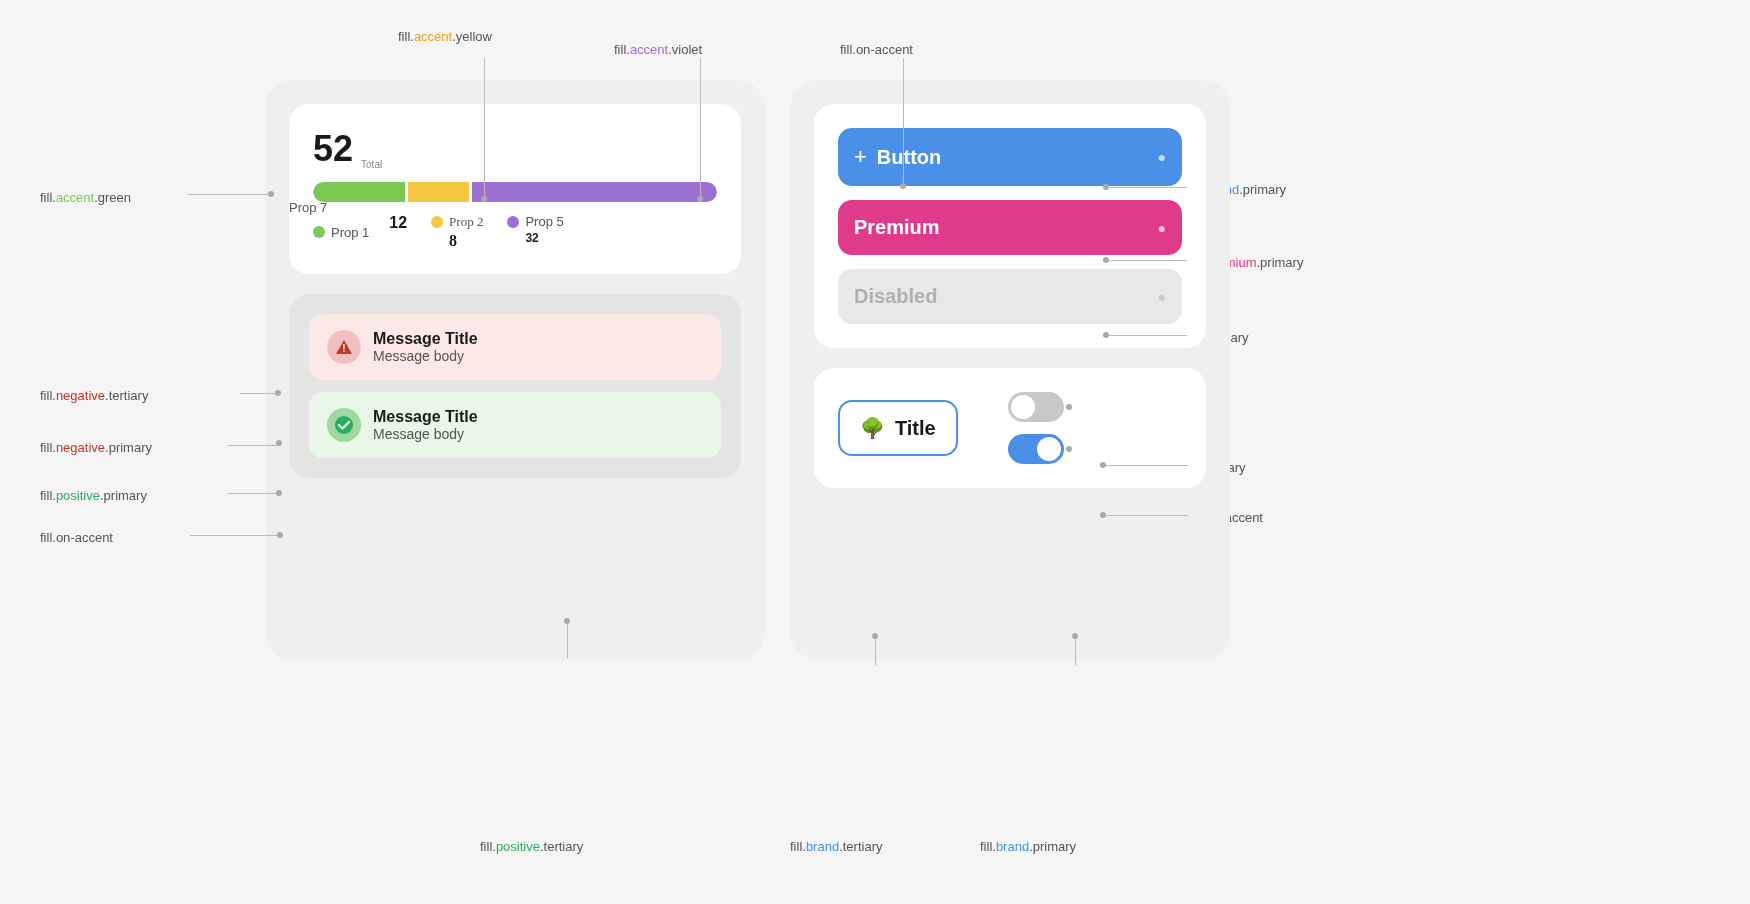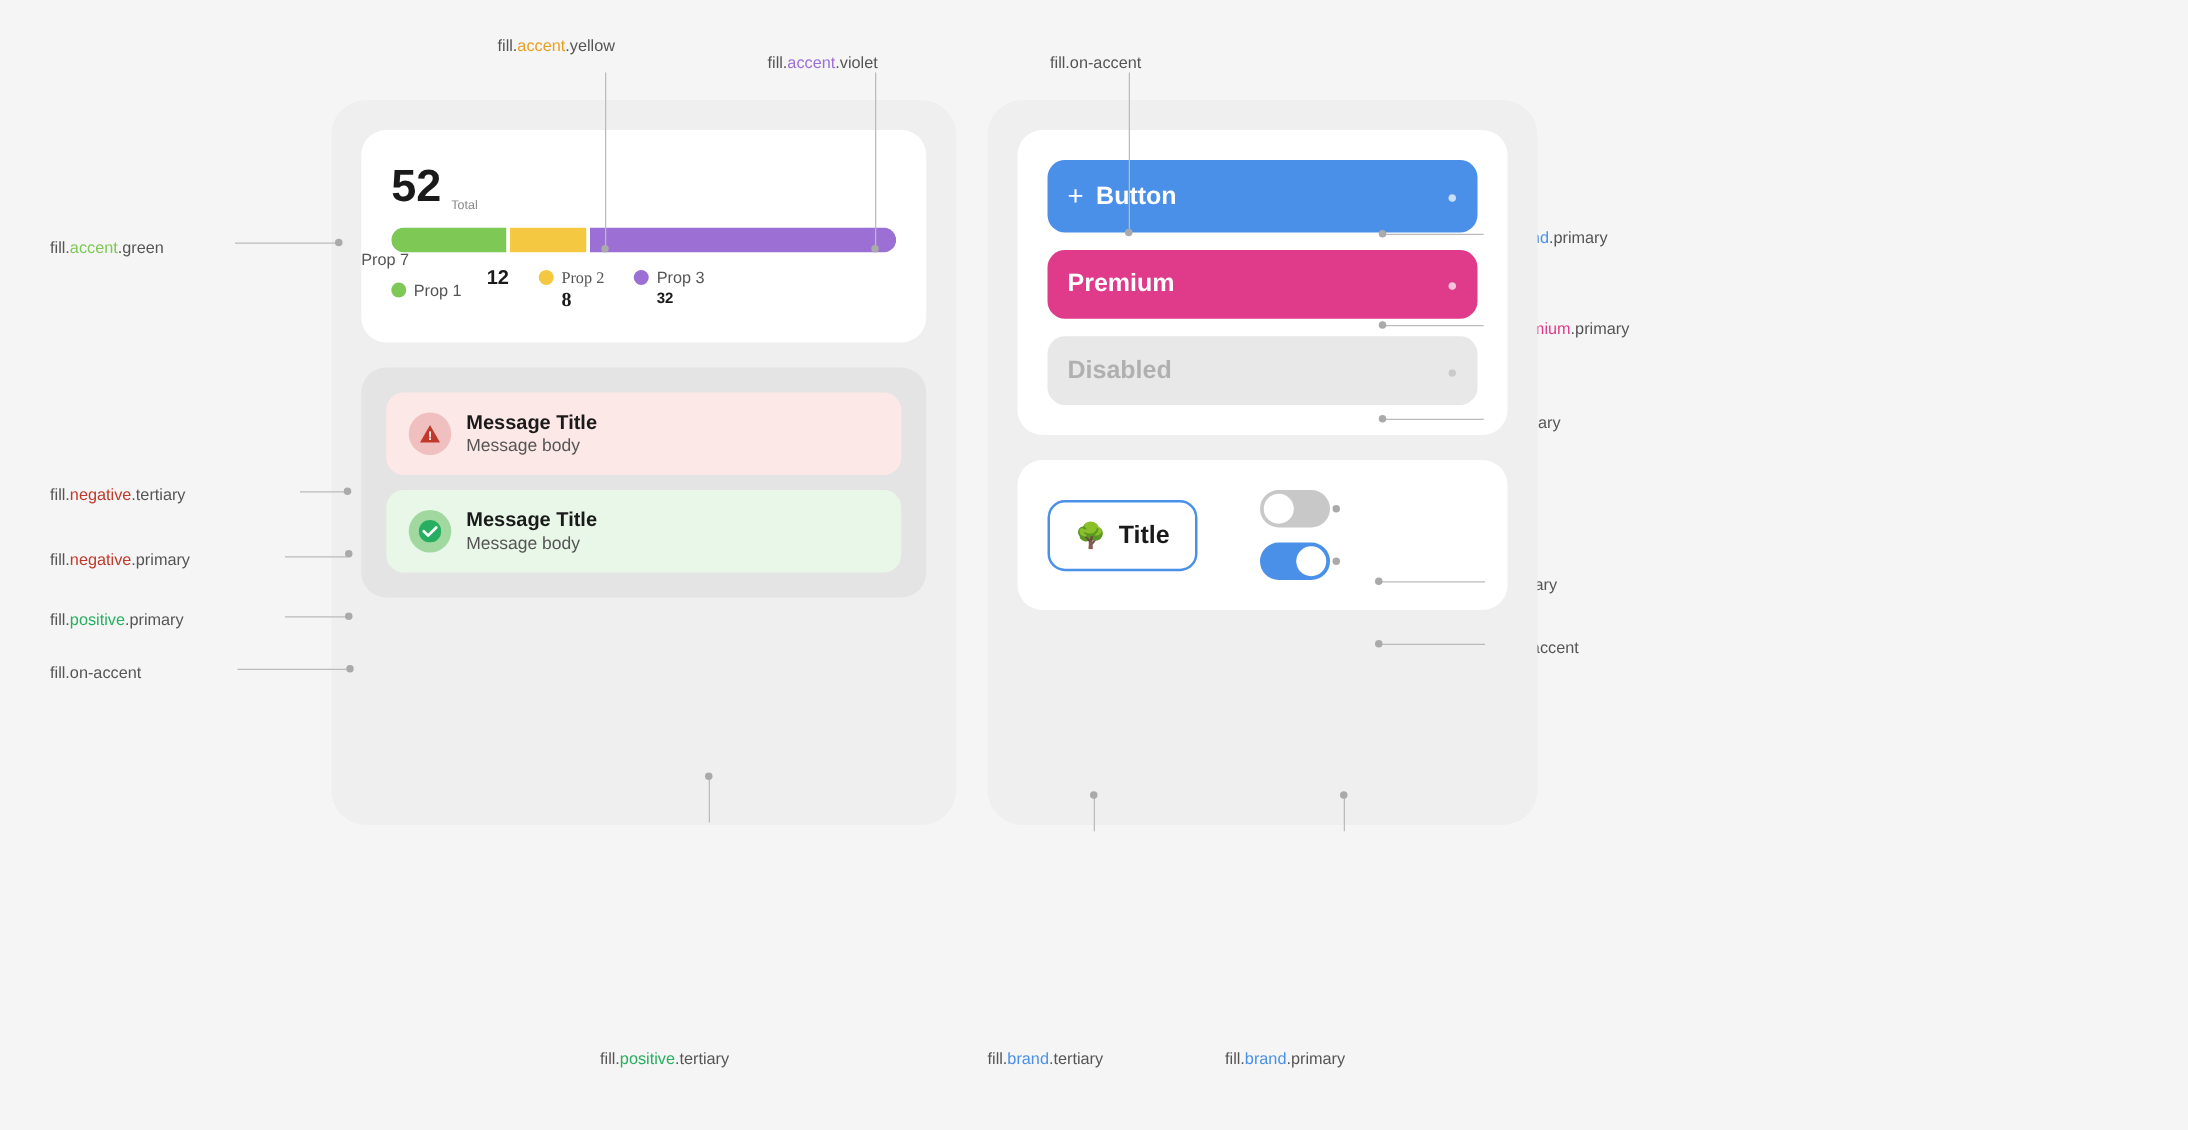--- a/index.html
+++ b/index.html
@@ -121,21 +121,21 @@
         <div style="display:flex; flex-direction:column; gap:2px;font-family:Liberation Serif, serif;">
           <div style="display:flex; align-items:center; gap:6px; font-size:13px; color:#555;">
             <div style="width:12px; height:12px; border-radius:50%; background:#f5c842;"></div>
             <span data-bind="chart.prop2_label">Prop 2</span>
           </div>
           <span style="font-size:16px; font-weight:700; color:#1a1a1a; padding-left:18px;" data-bind="chart.prop2_value">8</span>
         </div>
         <div style="display:flex; flex-direction:column; gap:2px;">
           <div style="display:flex; align-items:center; gap:6px; font-size:13px; color:#555;">
             <div style="width:12px; height:12px; border-radius:50%; background:#9b6fd4;"></div>
-            <span data-bind="chart.prop3_label">Prop 3</span>
+            <span data-bind="chart.prop3_label">Prop 5</span>
           </div>
           <span style="font-size:12px; font-weight:700; color:#1a1a1a; padding-left:18px;" data-bind="chart.prop3_value">32</span>
         </div>
       </div>
     </div>
 
     <div style="position:absolute; top:120px; left:24px; font-size:13px; color:#555;" data-bind="prop12.label">Prop 7</div>
 
     <div style="background:#e4e4e4; border-radius:20px; padding:20px; display:flex; flex-direction:column; gap:12px;">
 

